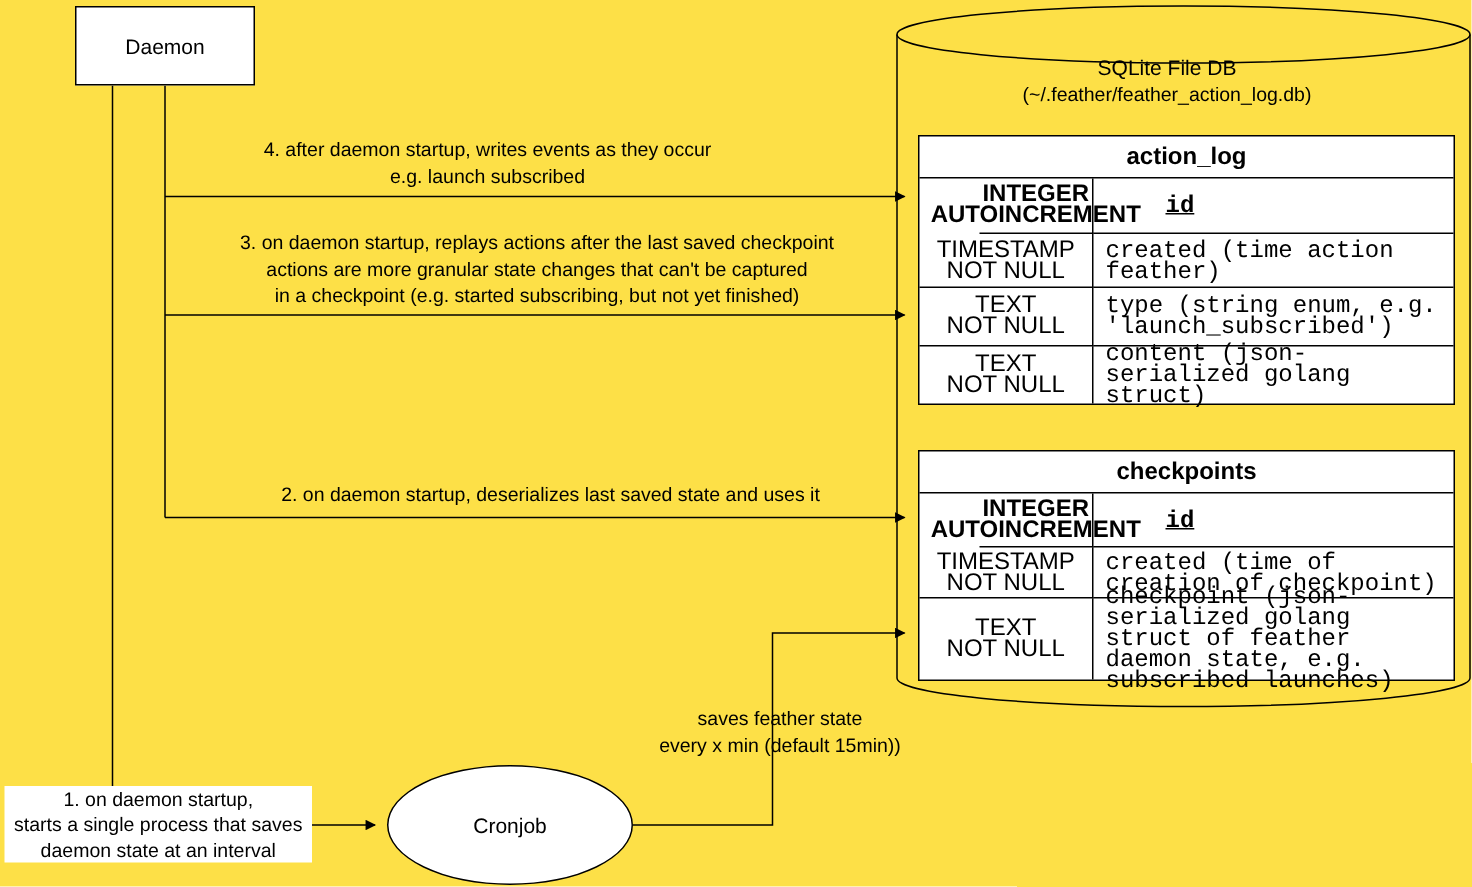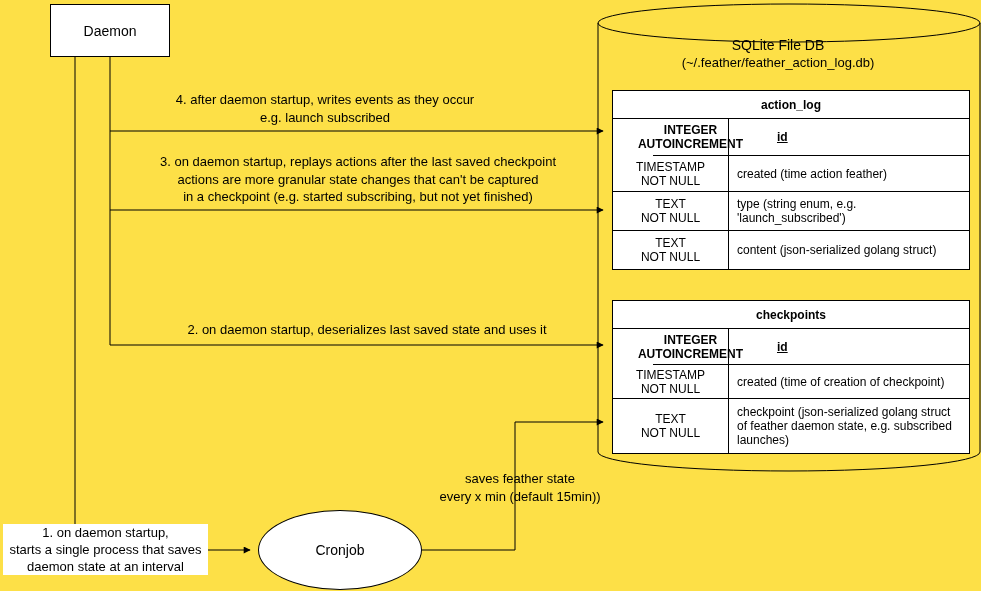--- a/index.html
+++ b/index.html
@@ -10,28 +10,28 @@
   .wire { stroke:#000; stroke-width:1; fill:none; }
   .node { position:absolute; border:1px solid #000; background:#fff;
           display:flex; align-items:center; justify-content:center; font-size:14px; }
   .ellipse { border-radius:50%; }
   .dbtitle { position:absolute; left:566px; top:36px; width:424px; text-align:center; }
   .dbtitle .t1 { font-size:14px; line-height:18px; }
   .dbtitle .t2 { font-size:13px; line-height:17px;text-align:center; }
   .label { position:absolute; font-size:13px; line-height:17.5px; text-align:center; white-space:pre-line; }
   .label.bg { background:#fff; }
   .tbl { position:absolute; width:358px; background:#fff; border:1px solid #000;
-         display:grid; grid-template-columns:116px 1fr; font-size:12px; }
+         display:grid; grid-template-columns:116px 1fr; font-size:16px; }
   .tbl-action { left:612px; top:90px; grid-template-rows:28px 37px 36px 39px 38px; }
   .tbl-checkpoints { left:612px; top:300px; grid-template-rows:28px 36px 34px 54px; }
   .hdr { grid-column:1 / 3; border-bottom:1px solid #000; display:flex;
          align-items:center; justify-content:center; font-weight:bold; }
   .cell { border-bottom:1px solid #000; display:flex; align-items:center; line-height:14px; }
   .cell.type { border-right:1px solid #000; justify-content:center; text-align:center; white-space:pre-line; }
-  .cell.desc { padding:3px 8px; }
+  .cell.desc { padding:3px 8px;font-family:Liberation Mono, monospace; }
   .cell.last { border-bottom:none; }
   .b { font-weight:bold;margin-left:40px; }
   .u { text-decoration:underline; }
 </style>
 </head>
 <body>
 
 <div class="canvas">
 
   <svg class="wires" viewBox="0 0 981 591">

